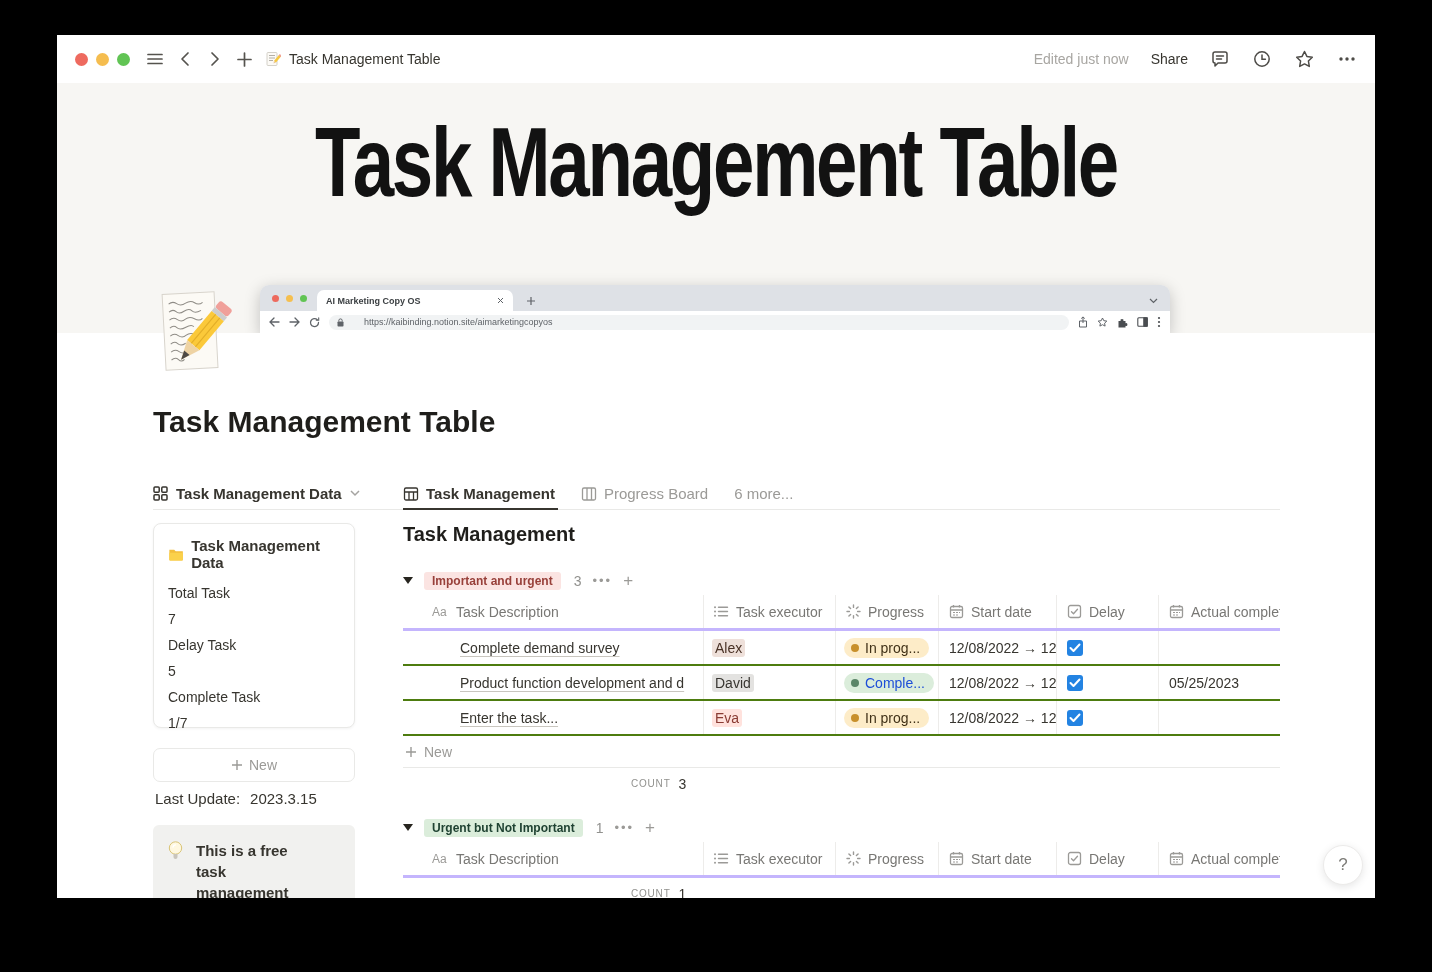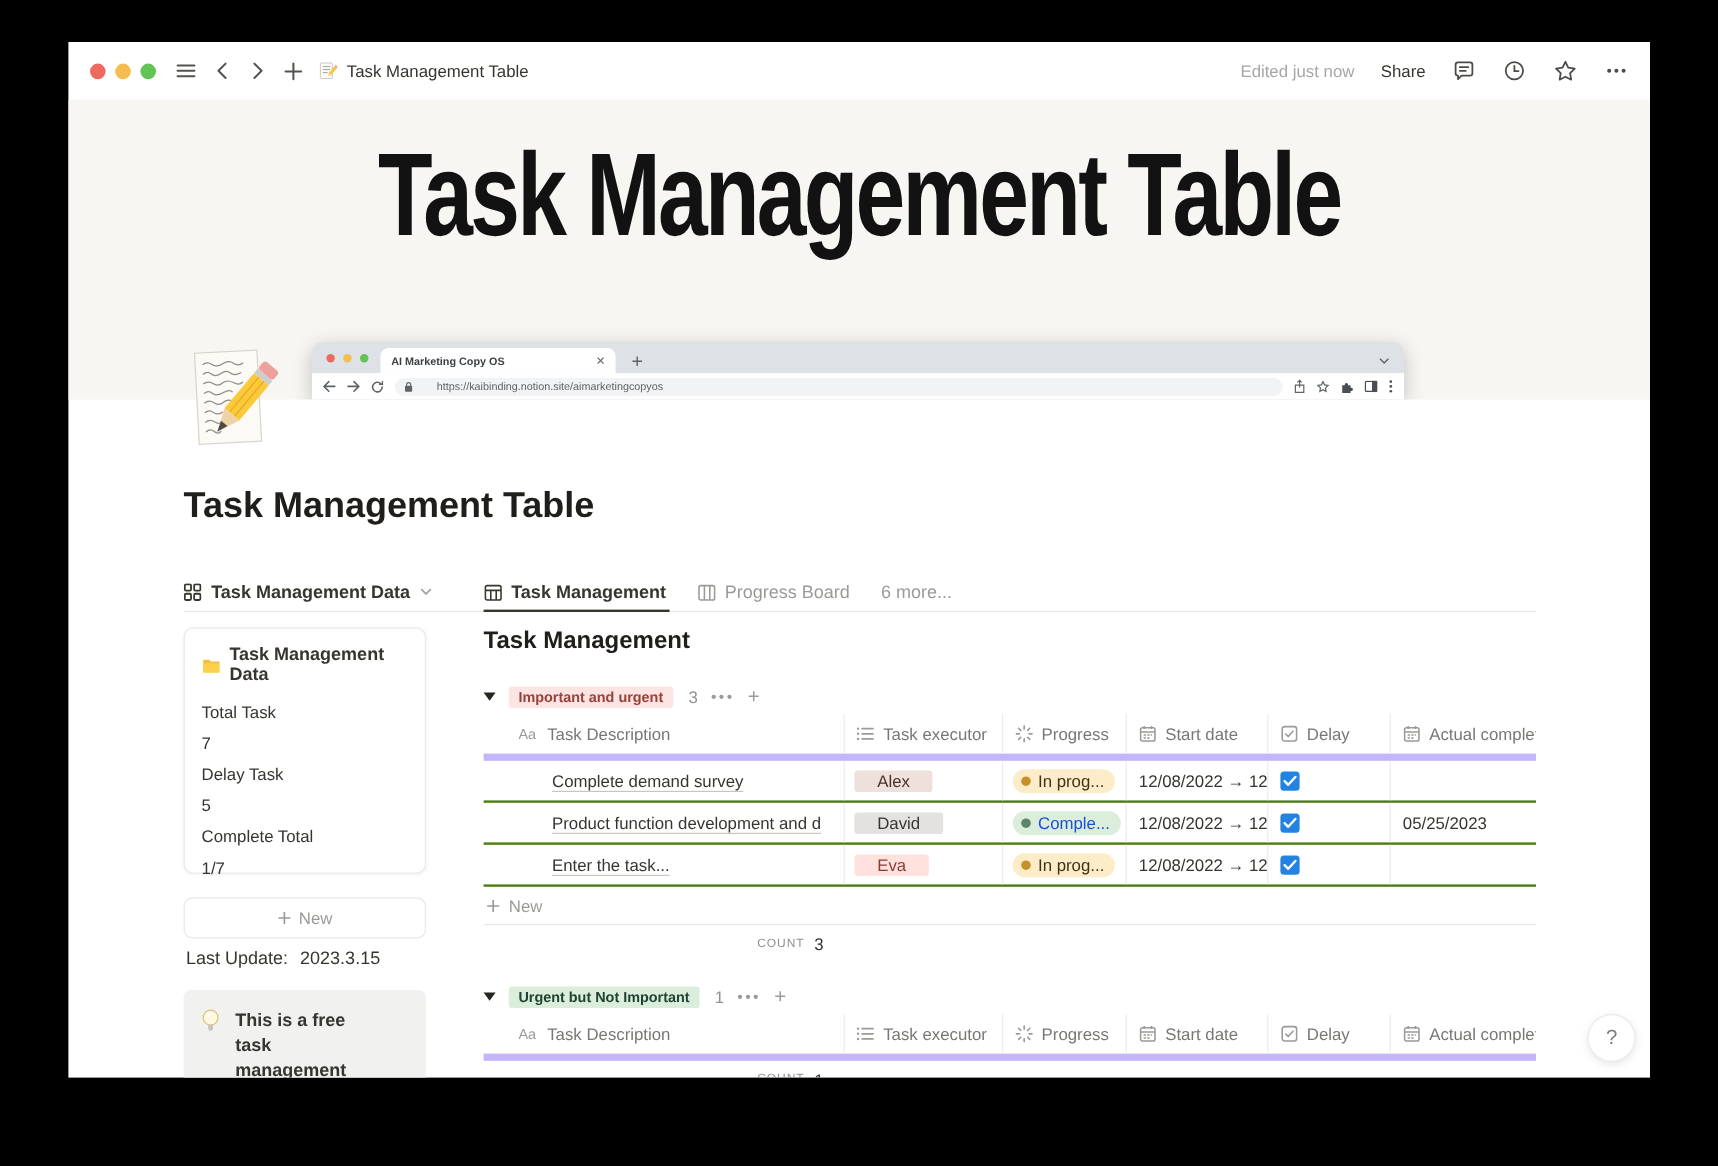--- a/index.html
+++ b/index.html
@@ -59,31 +59,31 @@
   .main{position:absolute;left:346px;top:488px;width:877px;}
   .section-title{height:43px;font-size:20px;font-weight:bold;color:#1f1e1b;}
   .group-header{height:29px;display:flex;align-items:center;gap:11px;}
   .tri{width:0;height:0;border-left:5px solid transparent;border-right:5px solid transparent;
     border-top:7px solid #27251f;cursor:pointer;}
   .group-tag{font-size:12px;font-weight:bold;padding:2px 8px;border-radius:3px;cursor:pointer;}
   .group-count{font-size:14px;color:#91918E;margin-left:2px;}
   .hdots{color:#9B9A97;font-size:13px;letter-spacing:2px;cursor:pointer;}
   .hplus{color:#9B9A97;font-size:17px;cursor:pointer;line-height:1;}
   .grid-row{display:grid;grid-template-columns:300px 132px 103px 118px 102px 122px;}
-  .thead{height:33px;border-bottom:6px solid #c4b5fd;}
+  .thead{height:33px;border-bottom:3px solid #c4b5fd;}
   .th{display:flex;align-items:center;gap:7px;font-size:14px;color:#787774;padding-left:10px;
     overflow:hidden;white-space:nowrap;cursor:pointer;}
   .th:first-child{padding-left:29px;}
   .th:not(:first-child){border-left:1px solid #EDECEA;}
   .trow{height:33px;border-bottom:2px solid #4d7c0f;}
   .td{display:flex;align-items:center;overflow:hidden;white-space:nowrap;font-size:14px;color:#37352F;cursor:pointer;}
   .td:not(:first-child){border-left:1px solid #EDECEA;}
   .td-desc{padding-left:57px;font-weight:500;}
   .td-desc span{text-decoration:underline;text-decoration-color:#C9C6BF;text-underline-offset:3px;}
-  .pill{font-size:14px;padding:1px 19px;border-radius:3px;margin-left:8px;}
+  .pill{font-size:14px;padding:1px 3px;border-radius:3px;margin-left:8px;}
   .status{display:flex;align-items:center;gap:6px;font-size:14px;padding:2px 9px 2px 7px;border-radius:11px;margin-left:8px;overflow:hidden;}
   .status .sdot{width:8px;height:8px;border-radius:50%;flex:none;}
   .td-date{padding-left:10px;}
   .checkbox{width:16px;height:16px;border-radius:3px;background:#2383E2;margin-left:10px;display:flex;
     align-items:center;justify-content:center;flex:none;cursor:pointer;}
   .newrow{height:31px;display:flex;align-items:center;gap:7px;color:#9B9A97;font-size:14px;
     border-bottom:1px solid #E9E9E7;padding-left:2px;cursor:pointer;}
   .countrow{height:31px;display:flex;align-items:center;gap:8px;padding-left:228px;cursor:pointer;}
   .count-label{font-size:10px;letter-spacing:0.8px;color:#91918E;}
   .count-val{font-size:14px;color:#37352F;}
@@ -307,21 +307,21 @@
         <svg width="18" height="16" viewBox="0 0 18 16">
             <path d="M1.5 3.2h5.4l1.6 1.8h8v9.4a0.8 0.8 0 0 1-0.8 0.8H2.3a0.8 0.8 0 0 1-0.8-0.8z" fill="#F3BE3C"></path>
             <path d="M1.5 6.5h15v7.9a0.8 0.8 0 0 1-0.8 0.8H2.3a0.8 0.8 0 0 1-0.8-0.8z" fill="#FBD14B"></path>
           </svg>
         <span>Task Management Data</span>
       </div>
       <div class="card-line">Total Task</div>
       <div class="card-line">7</div>
       <div class="card-line">Delay Task</div>
       <div class="card-line">5</div>
-      <div class="card-line">Complete Total</div>
+      <div class="card-line">Complete Task</div>
       <div class="card-line">1/7</div>
     </div>
     <div class="new-btn">
       <svg width="12" height="12" viewBox="0 0 12 12" stroke="#9B9A97" stroke-width="1.4">
           <path d="M6 1v10M1 6h10"></path>
         </svg>
       <span>New</span>
     </div>
     <div class="last-update">
       <span>Last Update:</span>

